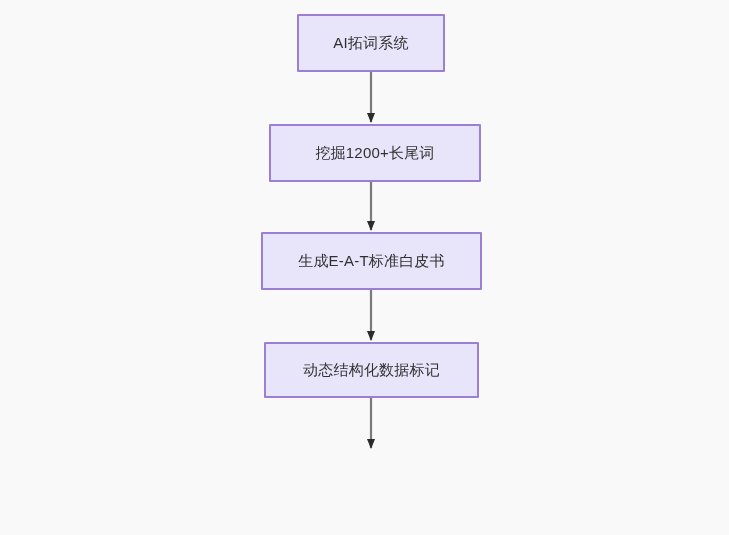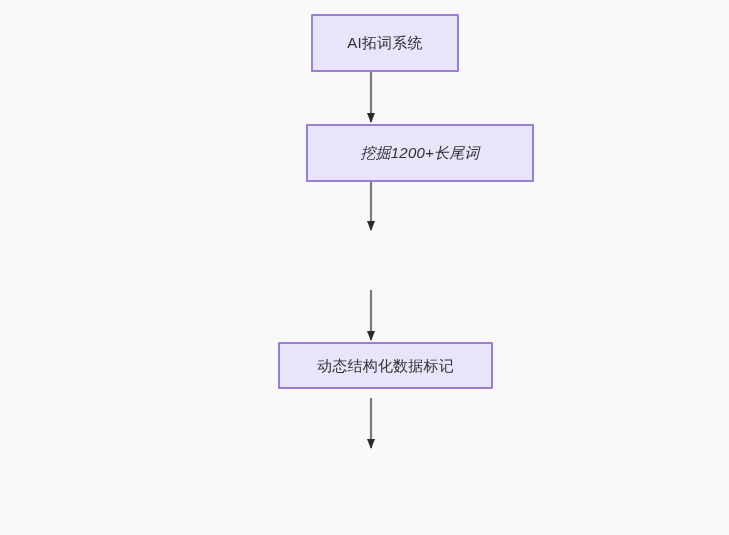--- a/index.html
+++ b/index.html
@@ -29,34 +29,33 @@
   }
   .node {
     position: absolute;
     box-sizing: border-box;
     background: #e8e4fa;
     border: 2px solid #9b7fd4;
     border-radius: 1px;
     display: flex;
     align-items: center;
     justify-content: center;
-    margin-left: 14px;
   }
   .node-label {
     font-size: 15px;
     line-height: 1.2;
     color: #303030;
     white-space: nowrap;
     letter-spacing: 0.2px;
   }
   
   #node-0 { left: 297px; top: 14px;  width: 148px; height: 58px; }
-  #node-1 { left: 292px; top: 124px; width: 228px; height: 58px; font-style: italic; }
+  #node-1 { left: 269px; top: 124px; width: 212px; height: 58px; }
   #node-2 { left: 261px; top: 232px; width: 221px; height: 58px; }
-  #node-3 { left: 264px; top: 342px; width: 215px; height: 47px; }
+  #node-3 { left: 264px; top: 342px; width: 215px; height: 56px; }
   #node-4 { left: 253px; top: 450px; width: 236px; height: 56px; }
 </style>
 </head>
 <body>
 
 <div id="flowchart-canvas">
 
   <svg class="edge-layer" width="729" height="535" viewBox="0 0 729 535">
     <defs>
       <marker id="arrowhead" markerWidth="10" markerHeight="8" refX="9" refY="4" orient="auto" markerUnits="userSpaceOnUse">
@@ -78,19 +77,22 @@
   </svg>
 
   <div class="node" id="node-0">
     <span class="node-label">AI拓词系统</span>
   </div>
 
   <div class="node" id="node-1">
     <span class="node-label">挖掘1200+长尾词</span>
   </div>
 
+  <div class="node" id="node-2">
+    <span class="node-label">生成E-A-T标准白皮书</span>
+  </div>
 
   <div class="node" id="node-3">
     <span class="node-label">动态结构化数据标记</span>
   </div>
 
 
 </div>
 
 </body></html>

